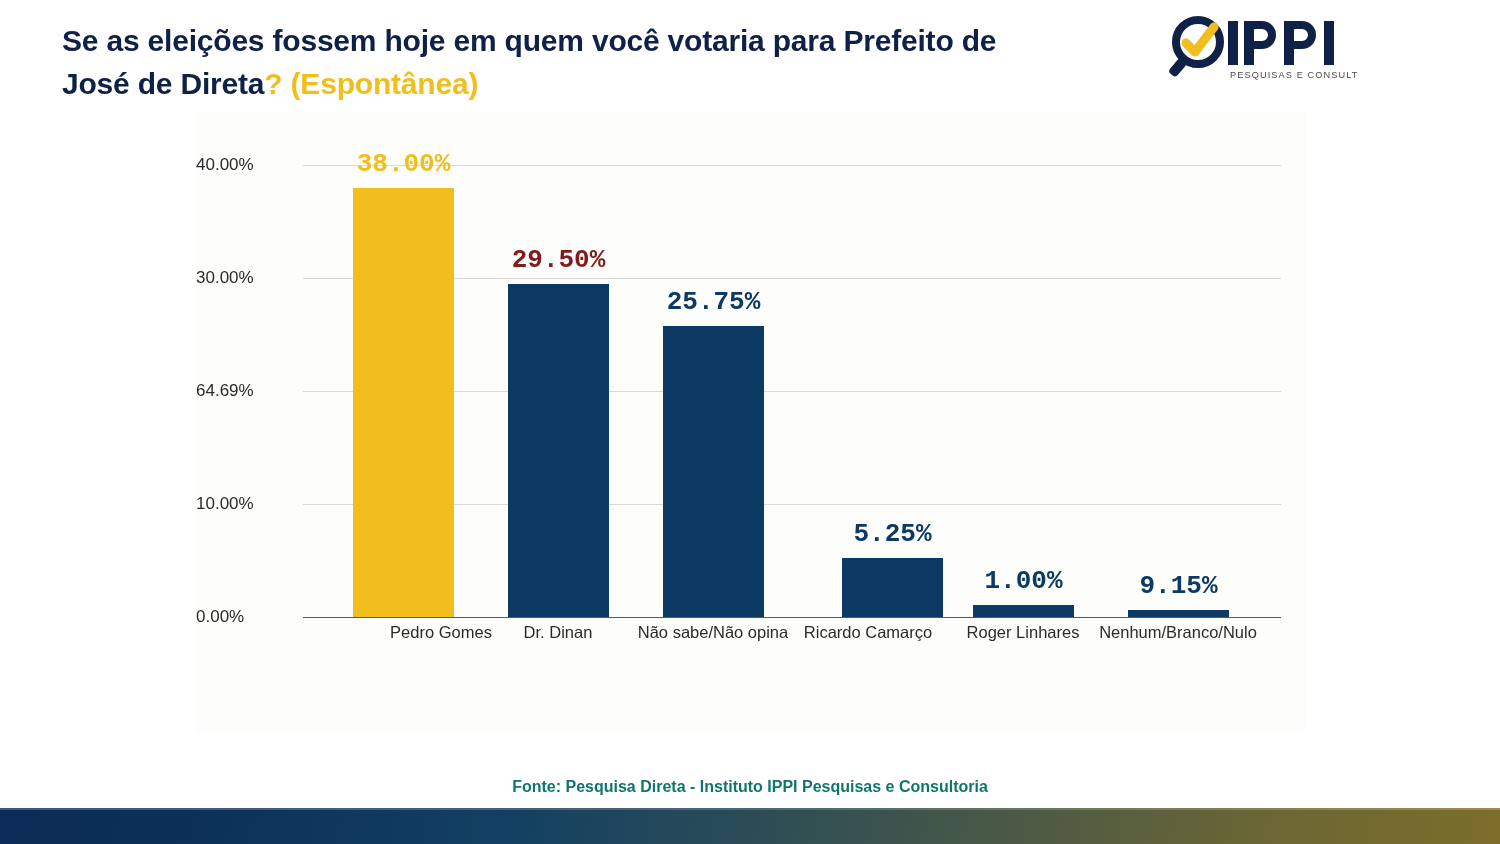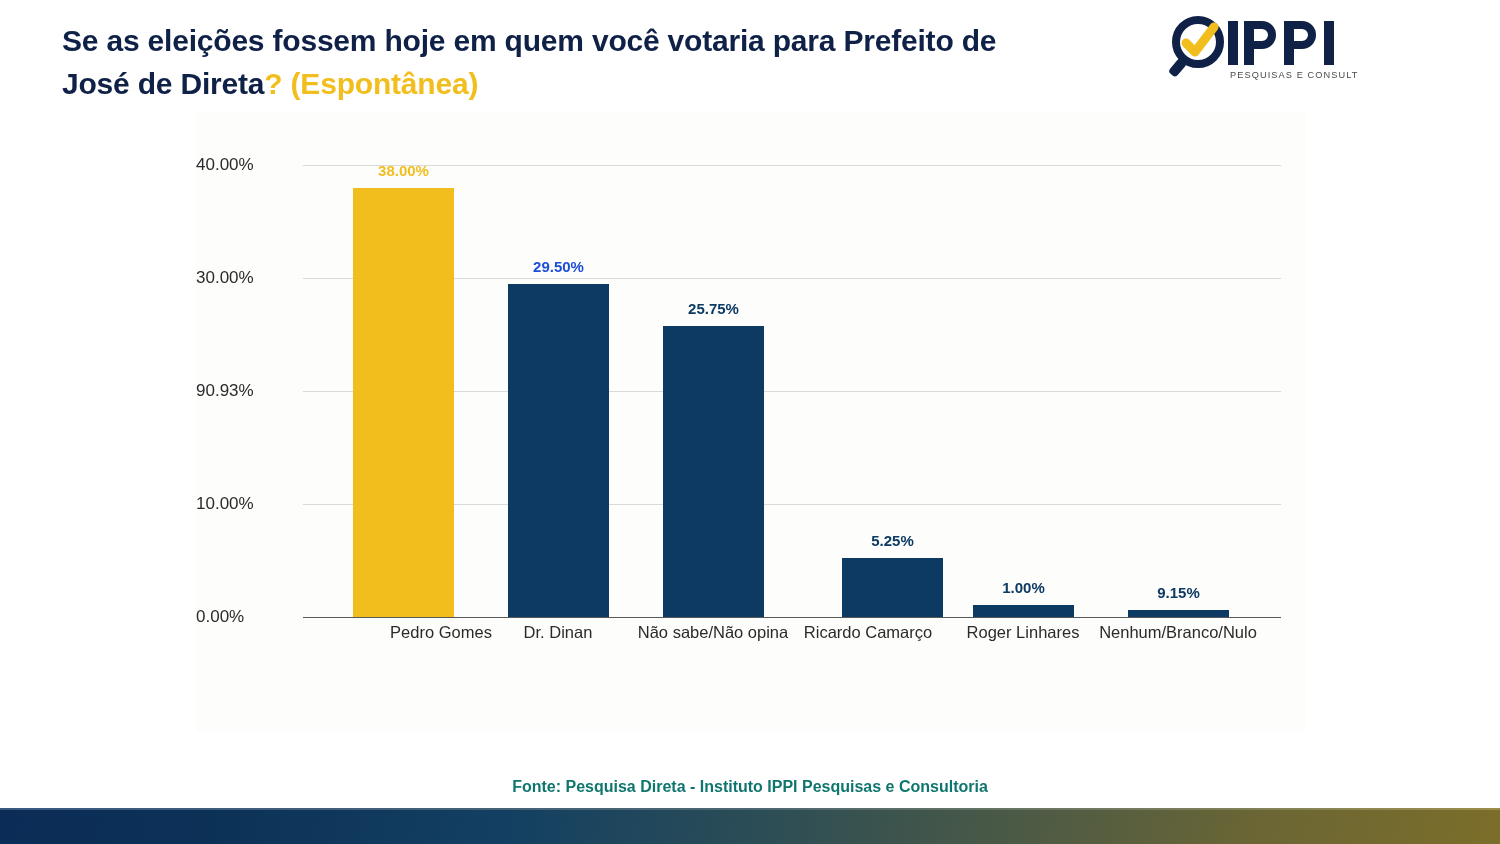--- a/index.html
+++ b/index.html
@@ -117,22 +117,23 @@
     position: absolute;
     left: 0; bottom: 0;
     width: 100%;
   }
 
   .bar-label {
     position: absolute;
     left: 50%;
     transform: translateX(-50%);
     white-space: nowrap;
-    font-size: 15px;
+    font-size: 26px;
     font-weight: bold;
+    font-family: Liberation Mono, monospace;
   }
 
   .cat-label {
     position: absolute;
     top: 511px;
     text-align: center;
     font-size: 16.5px;
     color: #2b2b2b;
     white-space: nowrap;
     transform: translateX(-50%);
@@ -211,35 +212,35 @@
     <div class="plot">
 
       <div class="gridline" style="top:53px;"></div>
       <div class="gridline" style="top:166px;"></div>
       <div class="gridline" style="top:279px;"></div>
       <div class="gridline" style="top:392px;"></div>
       <div class="gridline axis-zero" style="top:505px;"></div>
 
       <div class="ytick" style="top:53px;">40.00%</div>
       <div class="ytick" style="top:166px;">30.00%</div>
-      <div class="ytick" style="top:279px;">90.93%</div>
+      <div class="ytick" style="top:279px;">64.69%</div>
       <div class="ytick" style="top:392px;">10.00%</div>
       <div class="ytick" style="top:505px;">0.00%</div>
 
       <div class="bars">
 
         <div class="bar" style="left:157px; width:101px; height:429px;">
           <div class="bar-rect" style="height:429px; background:#F2BE1E;"></div>
           <div class="bar-label" style="bottom:438px; color:#F2BE1E;">38.00%</div>
         </div>
         <div class="cat-label" style="left:207px;margin-left:38px;">Pedro Gomes</div>
 
         <div class="bar" style="left:312px; width:101px; height:333px;">
           <div class="bar-rect" style="height:333px; background:#0C3A63;"></div>
-          <div class="bar-label" style="bottom:342px; color:#1d4ed8;">29.50%</div>
+          <div class="bar-label" style="bottom:342px; color:#7f1d1d;">29.50%</div>
         </div>
         <div class="cat-label" style="left:362px;">Dr. Dinan</div>
 
         <div class="bar" style="left:467px; width:101px; height:291px;">
           <div class="bar-rect" style="height:291px; background:#0C3A63;"></div>
           <div class="bar-label" style="bottom:300px; color:#0C3A63;">25.75%</div>
         </div>
         <div class="cat-label" style="left:517px;">Não sabe/Não opina</div>
 
         <div class="bar" style="left:646px; width:101px; height:59px;">

